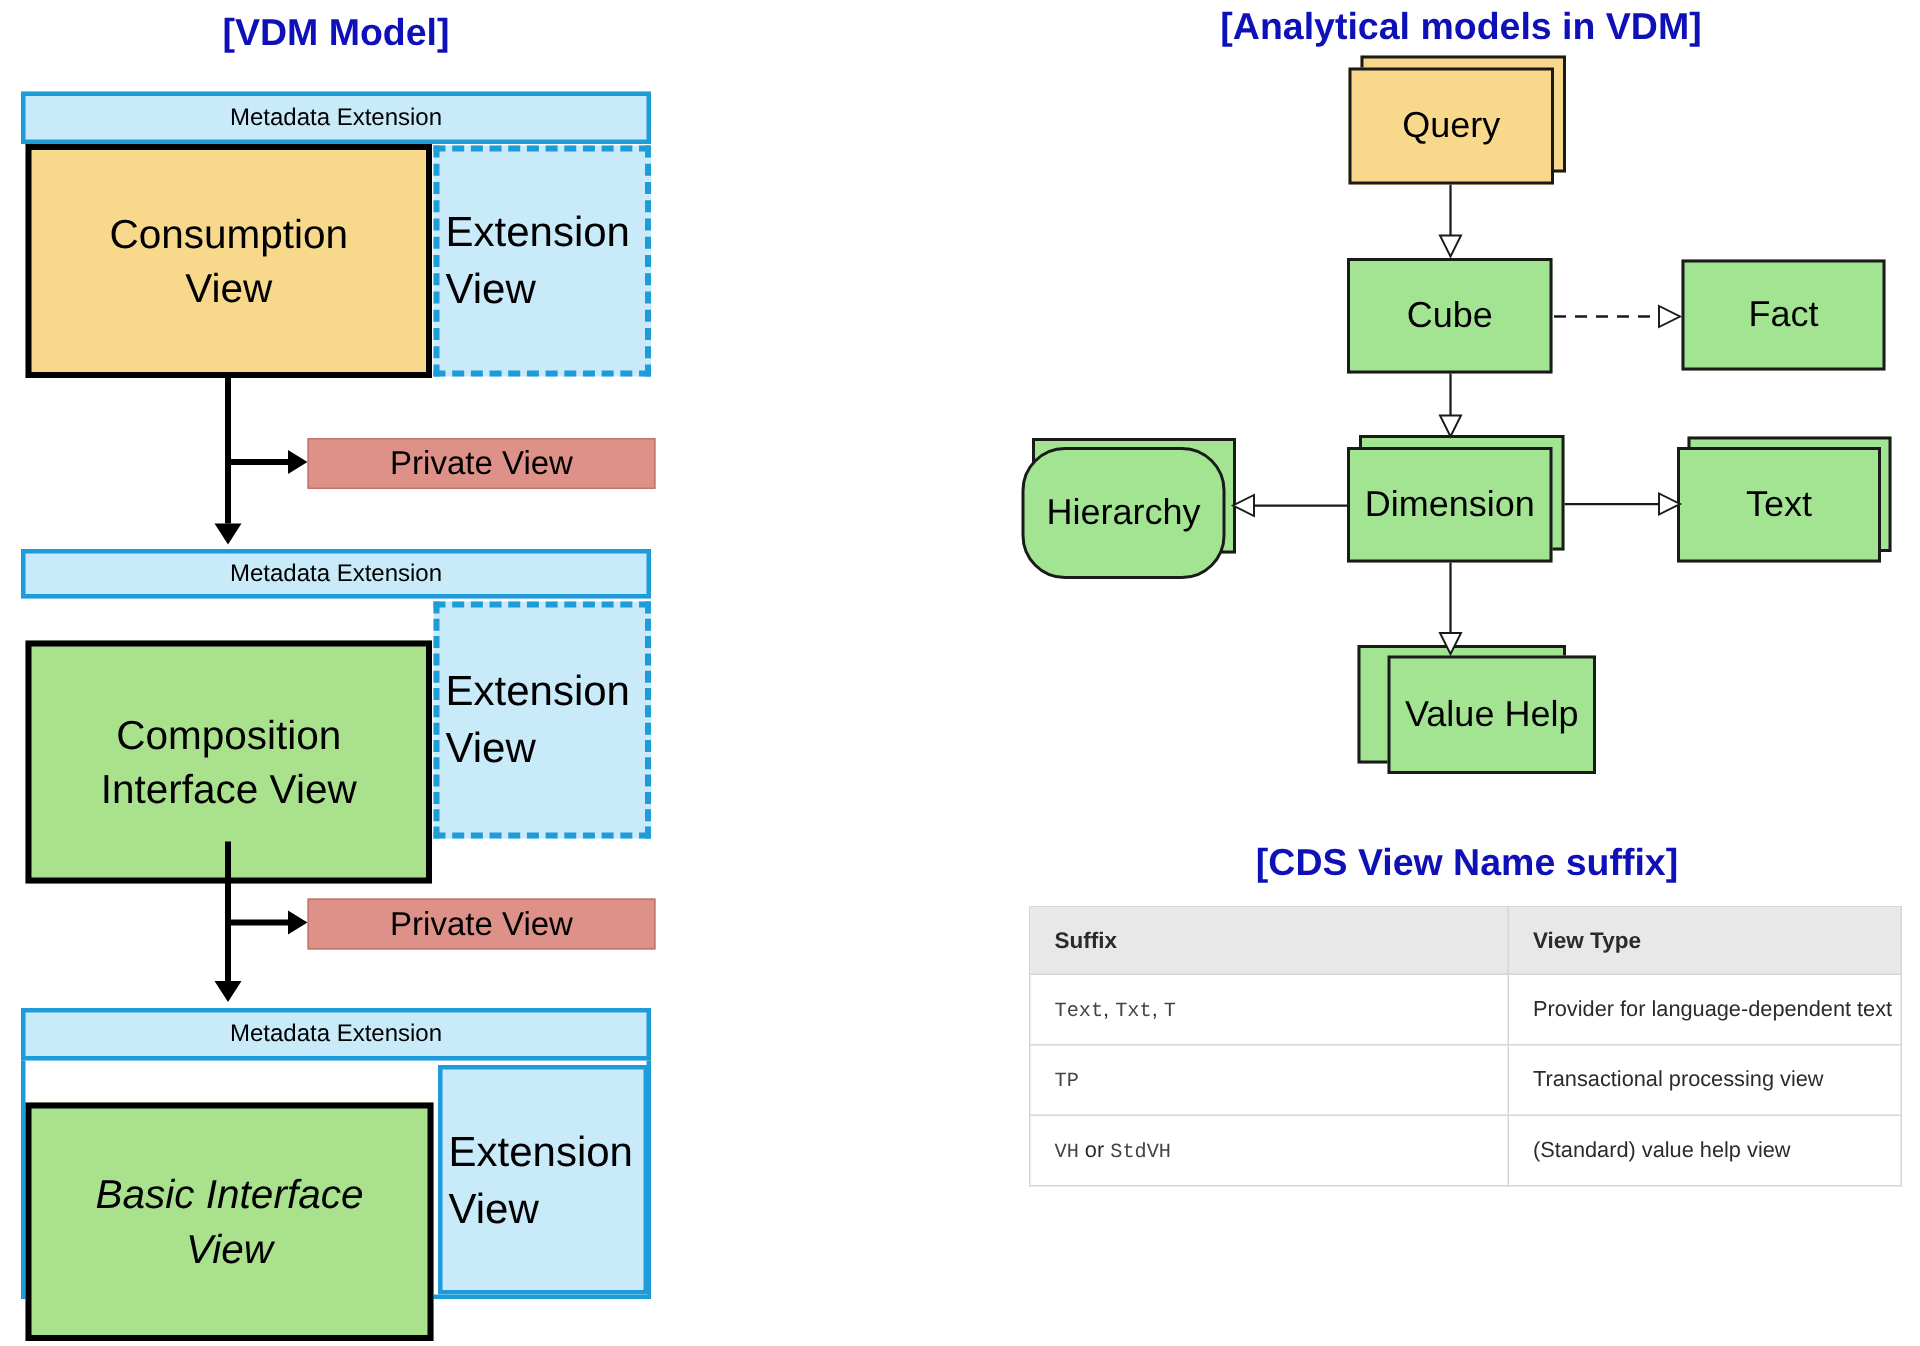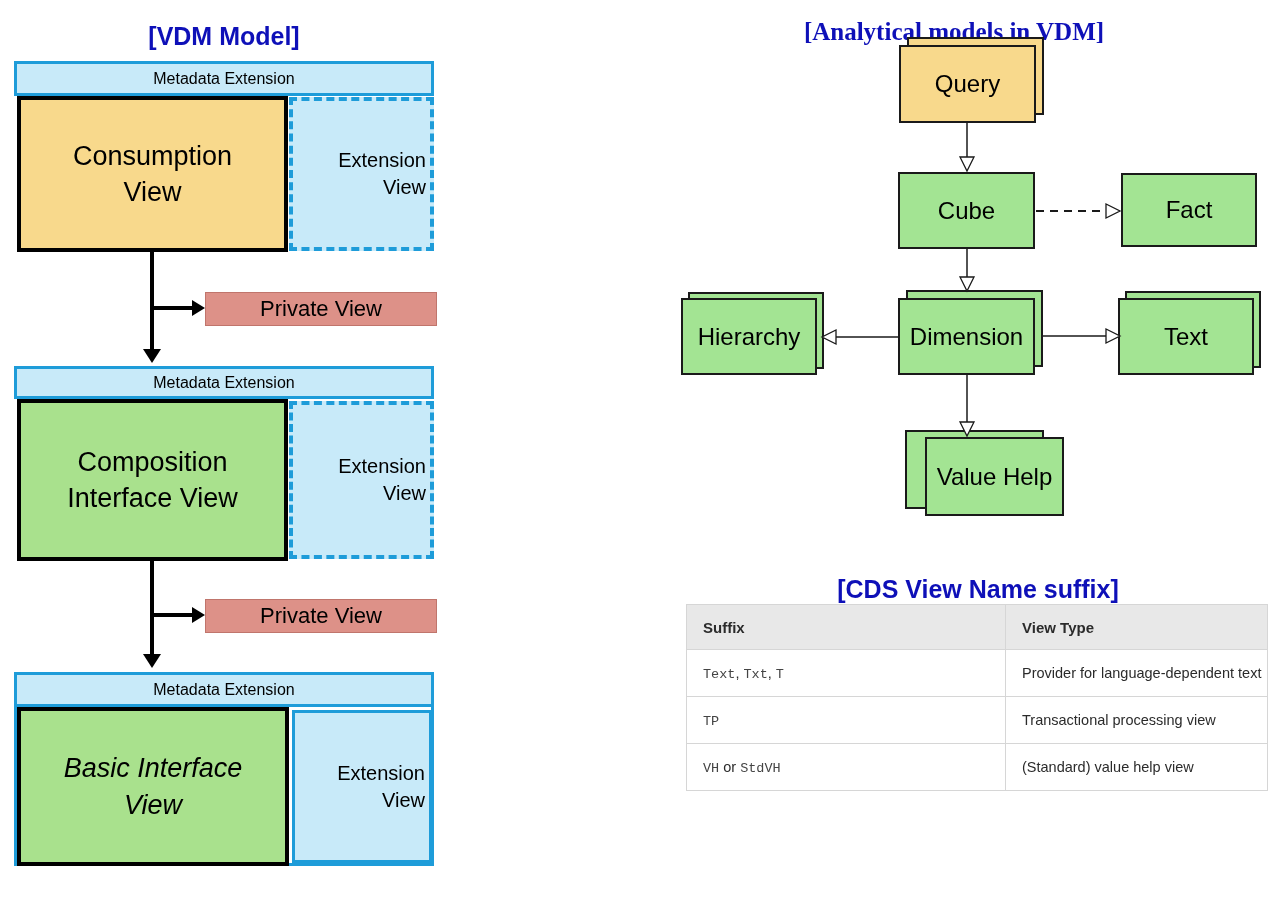--- a/index.html
+++ b/index.html
@@ -14,40 +14,40 @@
     --c-table_header_bg:#E8E8E8;
     --c-table_border:#D6D6D6;
   }
   html,body{margin:0;padding:0;background:#fff;}
   .canvas{
     position:relative;width:1280px;height:897px;background:#fff;overflow:hidden;
     font-family:"Liberation Sans",sans-serif;color:#000;
   }
   .diagram-title{
     position:absolute;font-size:25px;font-weight:bold;color:var(--c-title_blue);
-    text-align:center;white-space:nowrap;margin-top:14px;
+    text-align:center;white-space:nowrap;
   }
   
   .meta-bar{
     position:absolute;box-sizing:border-box;background:var(--c-light_blue);
     border:3px solid var(--c-blue_border);
     display:flex;align-items:center;justify-content:center;font-size:16px;
   }
   .main-box{
     position:absolute;box-sizing:border-box;border:4px solid #000;
     display:flex;align-items:center;justify-content:center;text-align:center;
     font-size:27px;line-height:1.35;padding:0 25px;
   }
   .main-box.consumption{background:var(--c-orange);}
-  .main-box.greenbox{background:var(--c-green_left);}
+  .main-box.greenbox{background:var(--c-green_left);margin-top:28px;}
   .ext-box{
     position:absolute;box-sizing:border-box;background:var(--c-light_blue);
     border:4px dashed var(--c-blue_border);
-    display:flex;align-items:center;justify-content:center;text-align:right;
-    font-size:20px;line-height:1.35;padding:0 4px;
+    display:flex;align-items:center;justify-content:center;text-align:left;
+    font-size:28px;line-height:1.35;padding:0 4px;
   }
   .ext-box.solid{border:3px solid var(--c-blue_border);}
   .private-box{
     position:absolute;box-sizing:border-box;background:var(--c-pink);
     border:1px solid var(--c-pink_border);
     display:flex;align-items:center;justify-content:center;font-size:22px;
   }
   .block-outline{
     position:absolute;box-sizing:border-box;border:3px solid var(--c-blue_border);
   }
@@ -115,31 +115,31 @@
     <div class="arr-right" style="left:192px;top:607px;"></div>
     <div class="private-box" style="left:205px;top:599px;width:232px;height:34px;">Private View</div>
 
     <div class="block-outline" style="left:14px;top:672px;width:420px;height:194px;"></div>
     <div class="meta-bar" style="left:14px;top:672px;width:420px;height:35px;">Metadata Extension</div>
     <div class="main-box greenbox" style="left:17px;top:707px;width:272px;height:159px;font-style:italic;">Basic Interface View</div>
     <div class="ext-box solid" style="left:292px;top:710px;width:140px;height:153px;">Extension View</div>
   </div>
 
   <div>
-    <div class="diagram-title" style="left:684px;top:4px;width:540px;font-family:Liberation Serif, serif;">[Analytical models in VDM]</div>
+    <div class="diagram-title" style="left:704px;top:4px;width:540px;">[Analytical models in VDM]</div>
 
     <div class="card orange" style="left:907px;top:37px;width:137px;height:78px;"></div>
     <div class="card orange" style="left:899px;top:45px;width:137px;height:78px;">Query</div>
 
     <div class="card green" style="left:898px;top:172px;width:137px;height:77px;">Cube</div>
 
     <div class="card green" style="left:1121px;top:173px;width:136px;height:74px;">Fact</div>
 
     <div class="card green" style="left:688px;top:292px;width:136px;height:77px;"></div>
-    <div class="card green" style="left:681px;top:298px;width:136px;height:77px;">Hierarchy</div>
+    <div class="card green" style="left:681px;top:298px;width:136px;height:88px;border-radius:29px;">Hierarchy</div>
 
     <div class="card green" style="left:906px;top:290px;width:137px;height:77px;"></div>
     <div class="card green" style="left:898px;top:298px;width:137px;height:77px;">Dimension</div>
 
     <div class="card green" style="left:1125px;top:291px;width:136px;height:77px;"></div>
     <div class="card green" style="left:1118px;top:298px;width:136px;height:77px;">Text</div>
 
     <div class="card green" style="left:905px;top:430px;width:139px;height:79px;"></div>
     <div class="card green" style="left:897px;top:437px;width:139px;height:79px;margin-left:28px;">Value Help</div>
 

